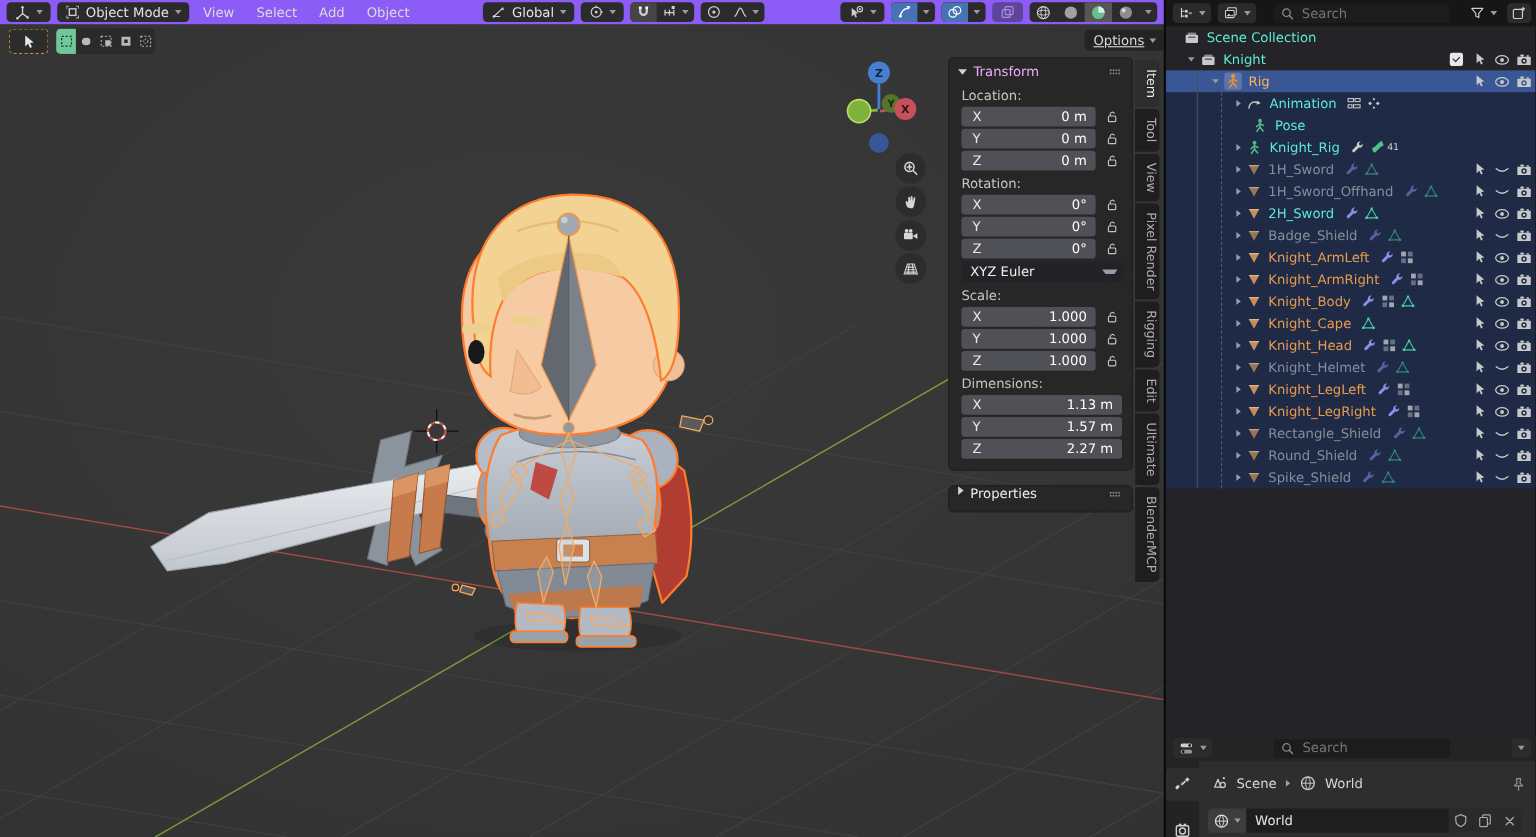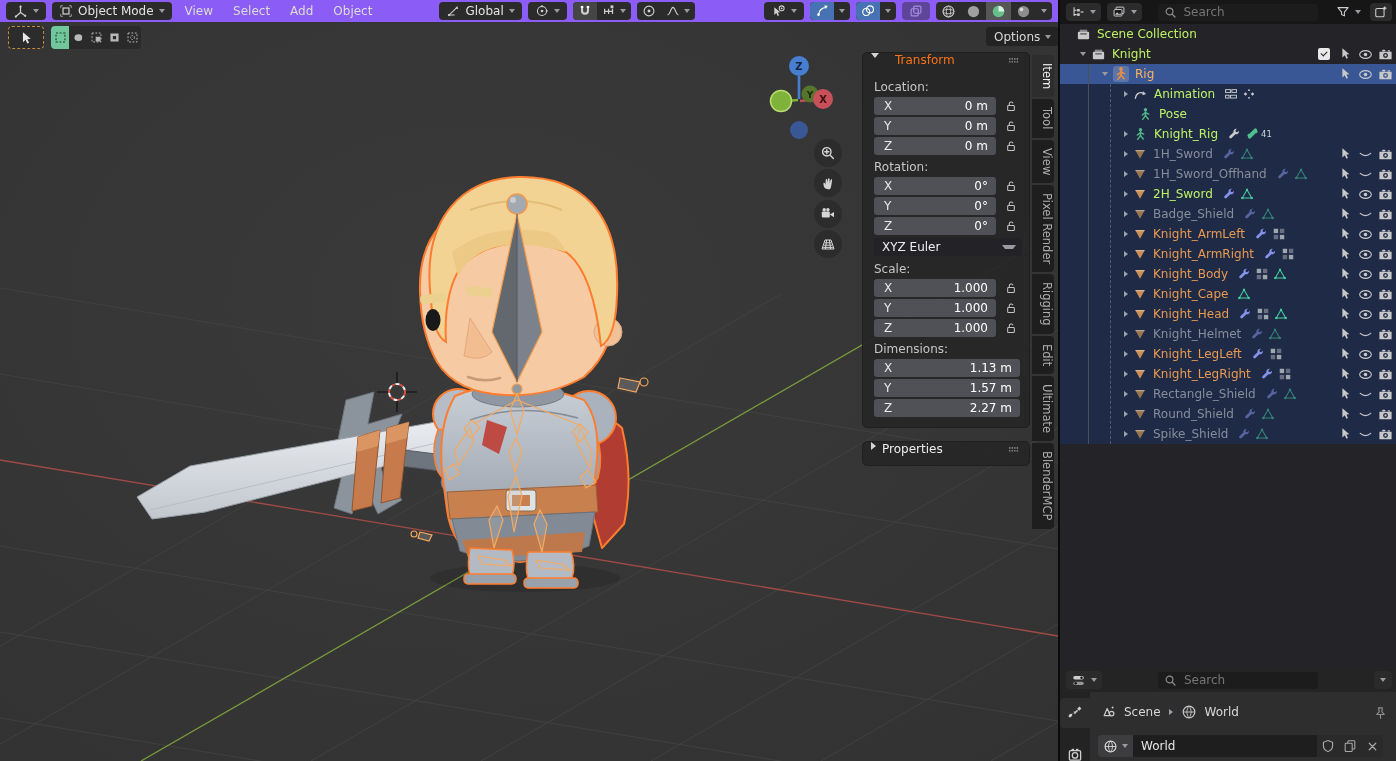--- a/index.html
+++ b/index.html
@@ -27,26 +27,26 @@
 
   
   .vp{position:absolute;left:0;top:0;width:1058px;height:761px;overflow:hidden;background:#353535;}
   .vpcanvas{position:absolute;left:0;top:0;}
   .ovtext{position:absolute;left:9px;top:58px;color:#fff;text-shadow:0 1px 2px rgba(0,0,0,.7);line-height:18px;font-size:12px;z-index:5;}
   .toolbar{position:absolute;left:8px;top:26px;display:flex;gap:7px;z-index:6;}
   .tbtn{width:34px;height:21px;background:#2c2c2c;border:1px dashed #c18a3a;border-radius:4px;display:flex;align-items:center;justify-content:center;}
   .tcluster{display:flex;background:#2a2a2a;border-radius:4px;overflow:hidden;height:23px;}
   .tcell{width:18px;height:23px;display:flex;align-items:center;justify-content:center;color:#b9b9b9;}
   .tcell.act{background:#70c79b;color:#1c3a2b;}
-  .optbtn{position:absolute;left:986px;top:27px;height:19px;padding:0 8px;background:#232323;border-radius:4px;display:inline-flex;align-items:center;gap:5px;color:#d8d8d8;z-index:6;}
+  .optbtn{position:absolute;left:986px;top:27px;height:19px;padding:0 8px;background:#232323;border-radius:4px;display:inline-flex;align-items:center;gap:5px;color:#d8d8d8;z-index:6;text-decoration:underline;}
   .navbtn{position:absolute;width:28px;height:28px;border-radius:50%;background:rgba(41,41,41,.75);display:flex;align-items:center;justify-content:center;color:#d6d6d6;z-index:6;}
 
   
   .npanel{position:absolute;left:862px;top:52px;width:168px;background:rgba(39,39,39,.97);border-radius:5px;border:1px solid #1f1f1f;box-sizing:border-box;padding-bottom:8px;z-index:7;}
-  .nph{display:flex;align-items:flex-start;gap:16px;height:24px;padding:0 8px;color:#f97316;}
+  .nph{display:flex;align-items:center;gap:6px;height:24px;padding:0 8px;color:#f0abfc;}
   .nph .grip{margin-left:auto;color:#8b8b8b;}
   .nlabel{color:#c6c6c6;padding:3px 0 3px 11px;}
   .frow{display:flex;align-items:center;margin:0 0 2px 11px;}
   .field{width:122px;height:18px;background:#505156;border-radius:3px;display:flex;align-items:center;color:#fff;}
   .field .ax{padding-left:10px;width:26px;color:#e9e9e9;}
   .field .val{margin-left:auto;padding-right:8px;}
   .field.wide{width:146px;}
   .lockic{margin-left:8px;color:#c3c3c3;}
   .euler{width:148px;height:18px;background:#232327;border-radius:3px;display:flex;align-items:center;color:#eee;margin:3px 0 3px 11px;padding:0;}
   .euler span{padding-left:8px;}
@@ -67,21 +67,21 @@
   .searchbox input::placeholder{color:#767676;}
 
   .orows{position:absolute;left:0;top:24px;width:338px;}
   .orow{position:relative;display:flex;align-items:center;height:20px;box-sizing:border-box;padding-right:5px;}
   .orow.sel{background:#1f2a47;}
   .orow.active{background:#3a5795;}
   .d0{padding-left:16px;} .d1{padding-left:20px;} .d2{padding-left:42px;} .d3{padding-left:64px;}
   .orow .cr,.orow .cd{margin-right:5px;flex:0 0 auto;}
   .oi{flex:0 0 auto;margin-right:6px;}
   .oi.hl{background:rgba(255,255,255,.18);border-radius:3px;}
-  .olbl{white-space:nowrap;color:#bef264;}
+  .olbl{white-space:nowrap;color:#5eead4;}
   .olbl.ldim{color:#878d99;}
   .olbl.lor{color:#e89a4f;}
   .olbl.lact{color:#ffb25c;}
   .mid{display:flex;align-items:center;gap:4px;margin-left:9px;}
   .dim .mid svg{opacity:.55;}
   .badge{font-size:8.5px;color:#cfd3d8;margin-left:-2px;align-self:flex-end;padding-bottom:2px;}
   .ricons{margin-left:auto;display:flex;align-items:center;gap:4px;}
   .ric{color:#c8c8c8;width:16px;display:flex;justify-content:center;}
   .cbx{width:12px;height:12px;background:#e8e8e8;border-radius:2px;position:relative;margin-right:3px;}
   .cbx::after{content:"";position:absolute;left:2.5px;top:2.5px;width:5px;height:3px;border-left:1.8px solid #222;border-bottom:1.8px solid #222;transform:rotate(-45deg);}

